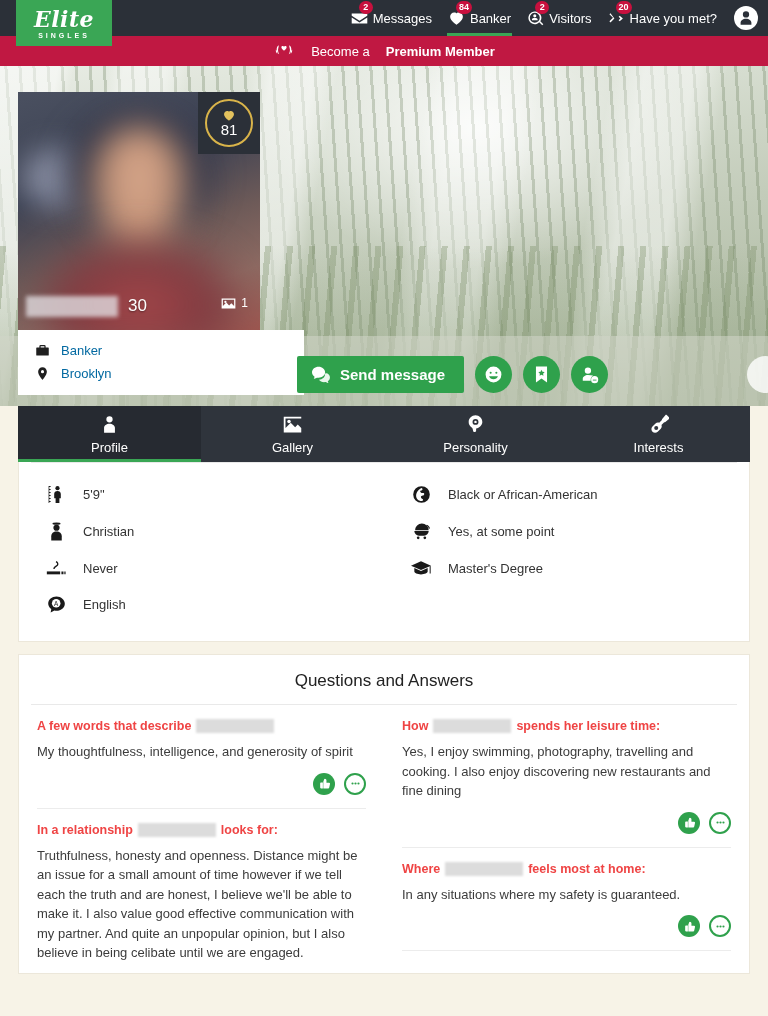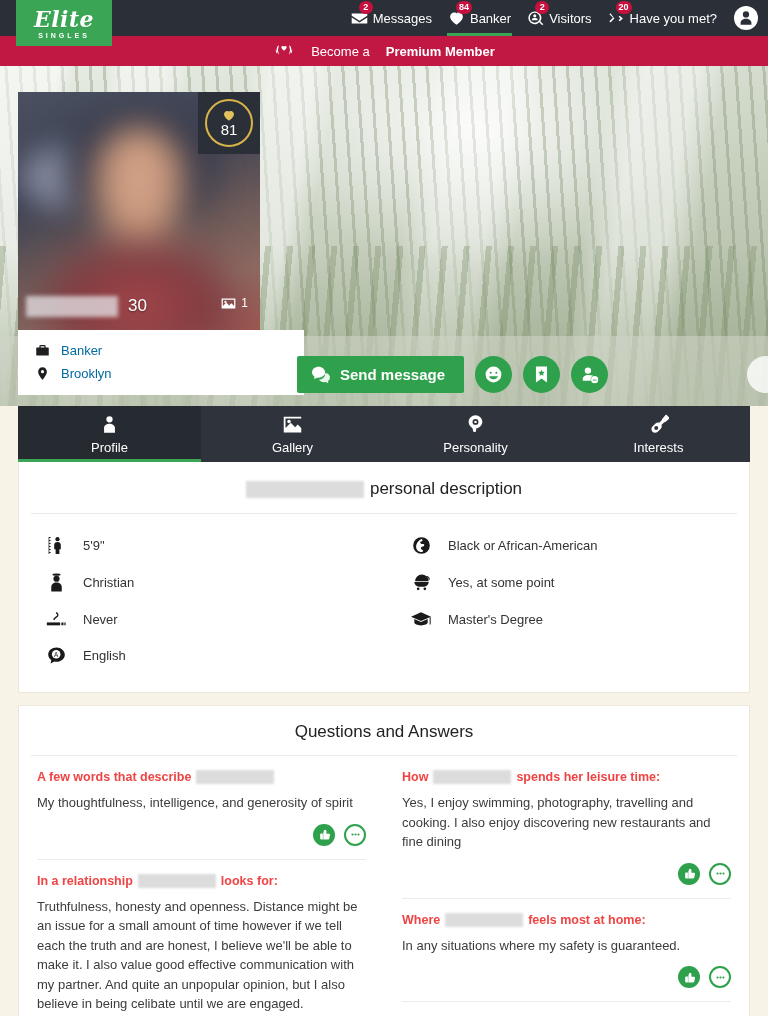--- a/index.html
+++ b/index.html
@@ -416,24 +416,20 @@
         <svg viewBox="0 0 24 24">
             <path d="M21.4 1.2c-.5-.5-1.2-.3-1.6.2l-3.6 4.2c-.4.5-.3.8-.3 1.3l-3.1 3.1c-1.3-.6-3-.4-4.2.8l-3.5 3.5c-1.6 1.6-1.6 4.3 0 6 1.6 1.6 4.3 1.6 6 0l3.5-3.5c1.2-1.2 1.4-2.9.8-4.2l3.1-3.1c.5 0 .8.1 1.3-.3l4.2-3.6c.5-.4.7-1.1.2-1.6l-2.8-2.8z"></path>
             <circle cx="9.4" cy="16" r="2.3" fill="#2f343c"></circle>
           </svg>
         <span>Interests</span>
       </div>
     </div>
   </div>
 
   <div class="panel">
-    <div class="panel-title">
-      <span class="hideblur"></span>
-        <span>personal description</span>
-    </div>
     <div class="hr"></div>
     <div class="desc-grid">
 
       <div class="desc-item">
         <span class="di">
           <svg width="17" height="19" viewBox="0 0 17 19">
               <path d="M1 1h1.6v1H1V1zm0 3h1.6v1H1V4zm0 3h1.6v1H1V7zm0 3h1.6v1H1v-1zm0 3h1.6v1H1v-1zm0 3h1.6v1H1v-1zM.6 1h.7v17H.6z"></path>
               <circle cx="9.5" cy="3.2" r="2.1"></circle>
               <path d="M9.5 6c-2 0-3.3 1.2-3.3 3v4.2h1.4V18h3.8v-4.8h1.4V9c0-1.8-1.3-3-3.3-3z"></path>
             </svg>

